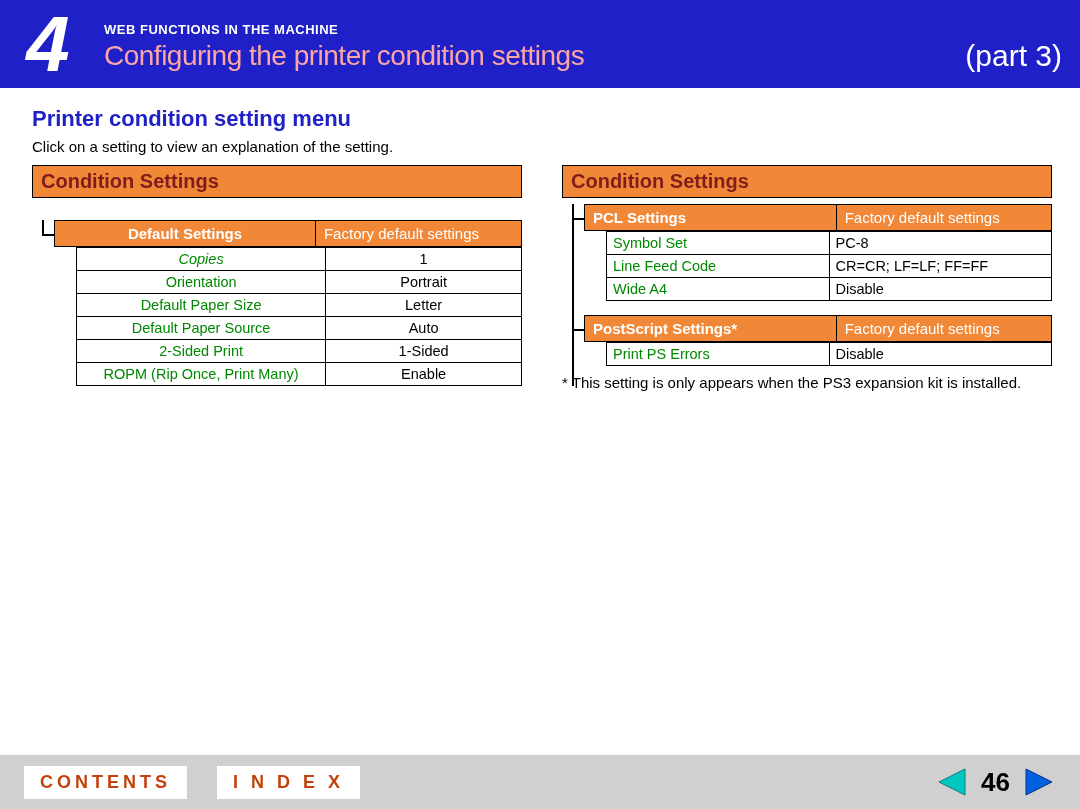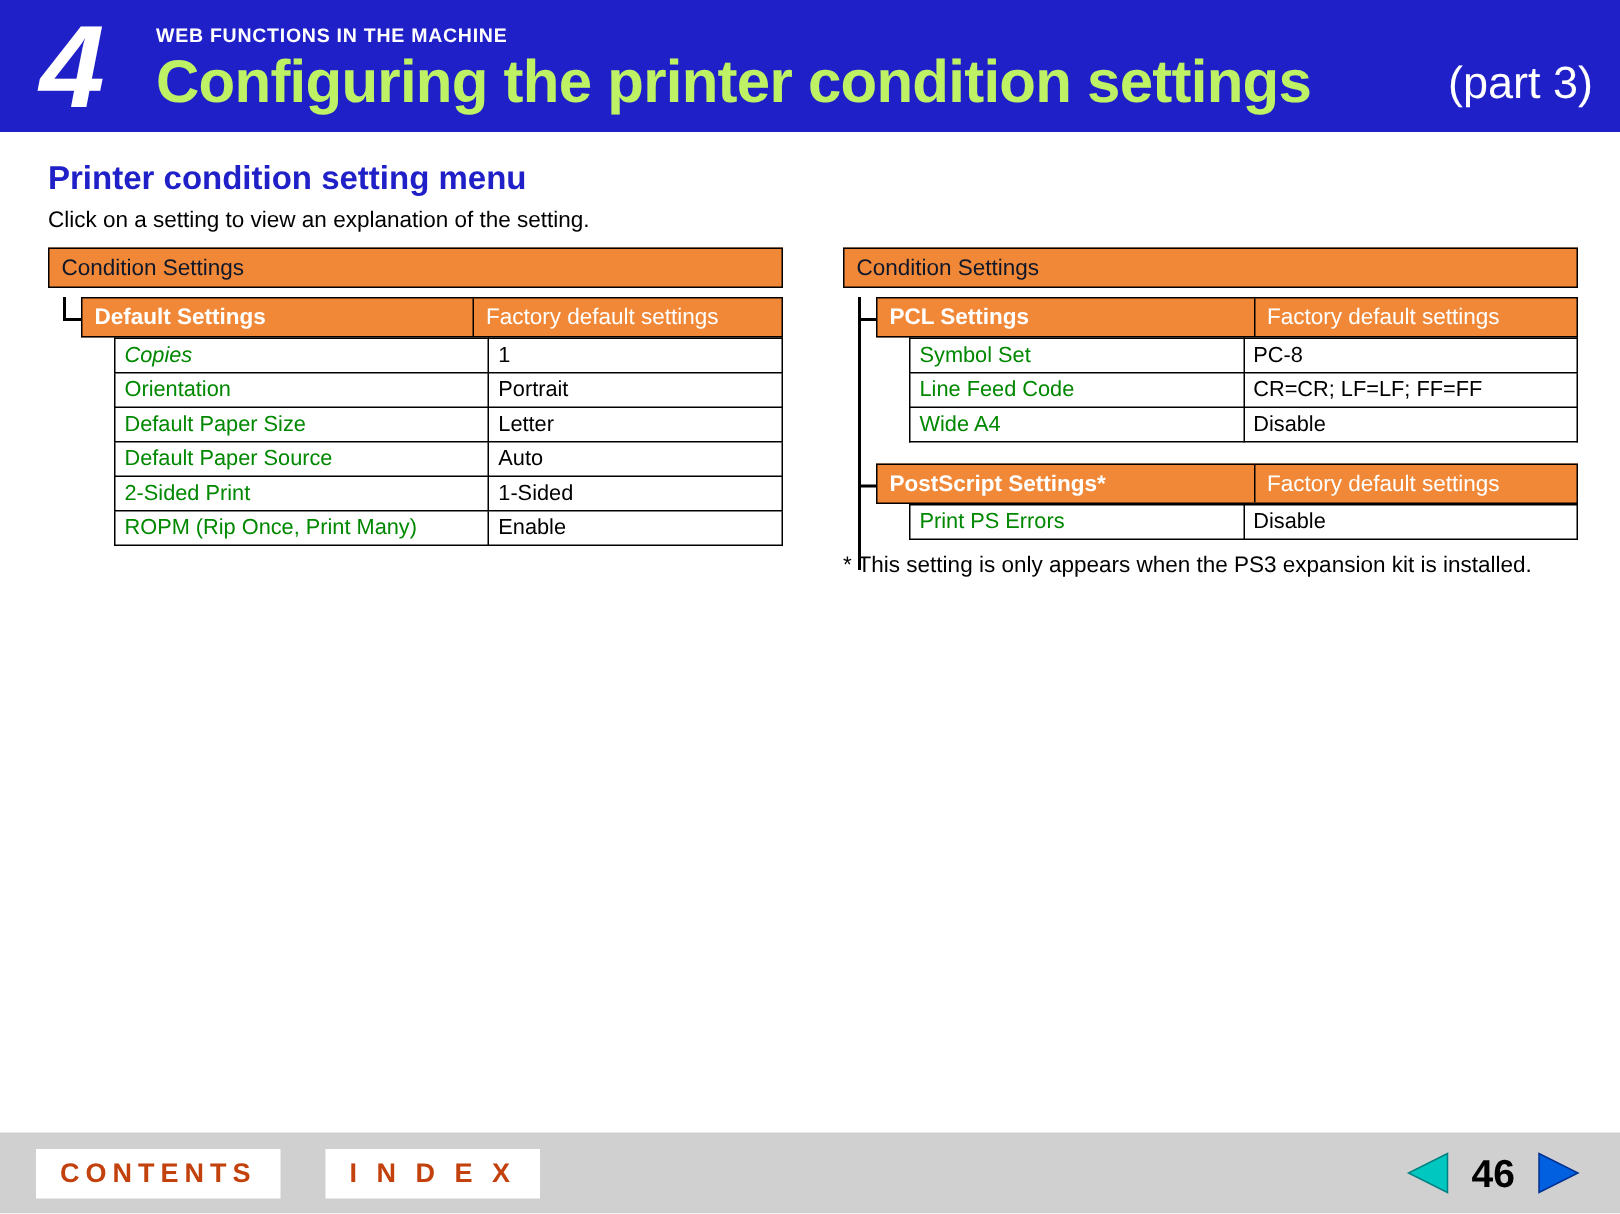--- a/index.html
+++ b/index.html
@@ -41,23 +41,23 @@
   }
   .breadcrumb {
     color: #ffffff;
     font-size: 13px;
     font-weight: bold;
     letter-spacing: 0.5px;
     margin-bottom: 2px;
   }
   .title-row { display: flex; align-items: center; justify-content: space-between; padding-right: 18px; }
   .page-title {
-    color: #bef264;
-    font-size: 40px;
-    font-weight: bold;
+    color: #fca5a5;
+    font-size: 28px;
+    font-weight: normal;
     letter-spacing: -0.5px;
   }
   .part {
     color: #ffffff;
     font-size: 30px;
     font-weight: normal;
     margin-left: 11px;
   }
   .content {
     padding: 18px 28px 0 32px;
@@ -73,23 +73,23 @@
     color: #000;
     margin-bottom: 10px;
   }
   .columns {
     display: flex;
     gap: 40px;
   }
   .col { flex: 1; }
   .panel-header {
     background: #f08838;
-    color: #0f172a;
-    font-weight: normal;
-    font-size: 15px;
+    color: #7f1d1d;
+    font-weight: bold;
+    font-size: 20px;
     padding: 4px 8px;
     border: 1px solid #000;
   }
   .tree-wrap { position: relative; padding-left: 22px; }
   .tree-line-v {
     position: absolute;
     left: 10px;
     top: 0;
     width: 2px;
     background: #000;
@@ -189,21 +189,21 @@
 <div class="content">
   <div class="section-title">Printer condition setting menu</div>
   <div class="intro">Click on a setting to view an explanation of the setting.</div>
 
   <div class="columns">
 
     <div class="col">
       <div class="panel-header">Condition Settings</div>
       <div class="tree-wrap">
         <div class="tree-line-v" style="height:15px;"></div>
-        <div class="tree-branch" style="margin-top:6px;">
+        <div class="tree-branch" style="margin-top:22px;text-align:center;">
           <div class="sub-header">
             <div class="hcell left" style="width:56%;">Default Settings</div>
             <div class="hcell">Factory default settings</div>
           </div>
           <div style="padding-left:22px;">
             <table class="settings">
               <tbody>
                   <tr>
                     <td class="key" style="width:56%;font-style:italic;">Copies</td>
                     <td>1</td>

